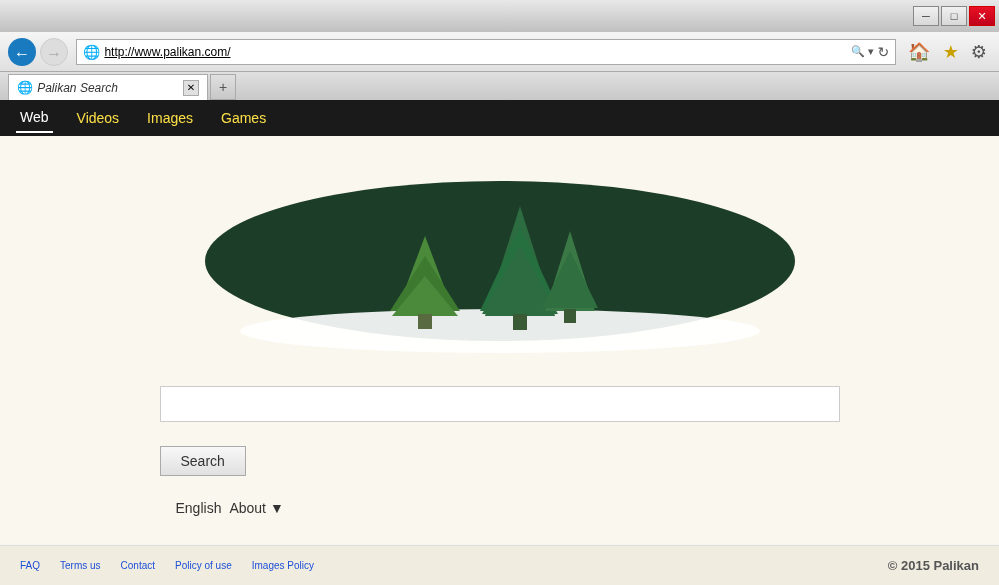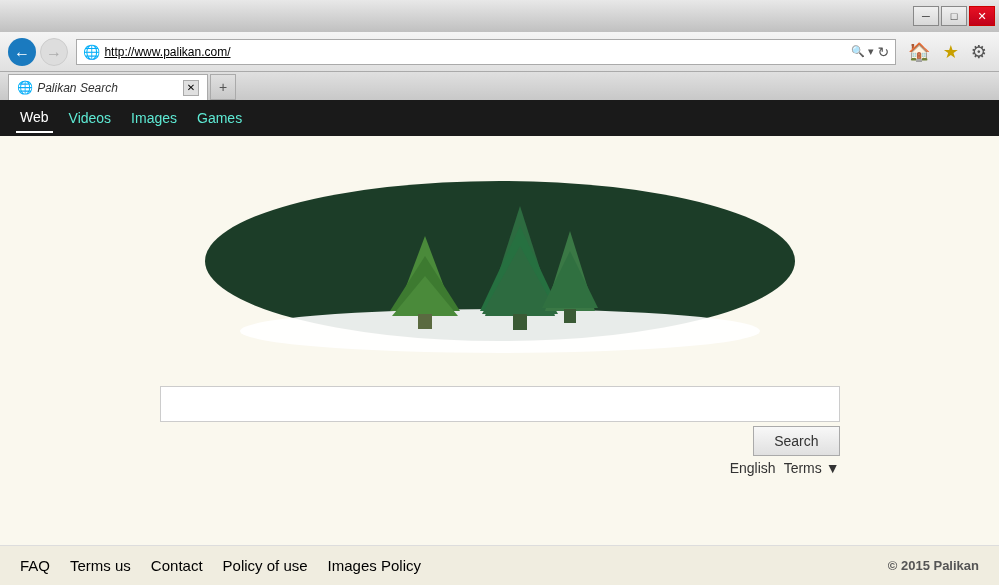--- a/index.html
+++ b/index.html
@@ -88,24 +88,24 @@
       font-size: 14px; color: #555; cursor: pointer; margin-left: 2px;
     }
 
     
     .site-nav {
       background: #1a1a1a;
       height: 36px;
       display: flex;
       align-items: center;
       padding: 0 16px;
-      gap: 12px;
+      gap: 20px;
     }
     .site-nav-item {
-      color: #5eead4;
+      color: #fde047;
       font-size: 14px;
       cursor: pointer;
       padding: 6px 4px;
       text-decoration: none;
     }
     .site-nav-item.active {
       color: white;
       border-bottom: 2px solid white;
     }
 
@@ -126,22 +126,22 @@
       width: 640px;
       height: 200px;
       position: relative;
       margin-bottom: 30px;
     }
 
     
     .search-container {
       display: flex;
       flex-direction: column;
-      align-items: flex-end;
-      gap: 4px;
+      align-items: flex-start;
+      gap: 24px;
     }
     .search-input-wrapper {
       width: 680px;
     }
     .search-input {
       width: 100%;
       height: 36px;
       border: 1px solid #ccc;
       outline: none;
       font-size: 16px;
@@ -172,21 +172,21 @@
       border-top: 1px solid #ddd;
       height: 40px;
       display: flex;
       align-items: center;
       padding: 0 20px;
       width: 100%;
       position: absolute;
       bottom: 0;
     }
     .footer-links { display: flex; gap: 20px; }
-    .footer-link { color: #000000; font-size: 15px; text-decoration: none; cursor: pointer; }
+    .footer-link { color: #1d4ed8; font-size: 10px; text-decoration: none; cursor: pointer; }
     .footer-copy { margin-left: auto; font-size: 13px; color: #555; font-weight: bold; }
 
     .page-wrapper {
       width: 999px;
       height: 585px;
       display: flex;
       flex-direction: column;
       overflow: hidden;
       position: relative;
     }
@@ -270,21 +270,21 @@
     </div>
 
     <div class="search-container">
       <div class="search-input-wrapper">
         <input type="text" class="search-input" style="">
       </div>
       <button class="search-button">Search</button>
       <div class="search-lang-row">
         <a class="lang-link">English</a>
         <span class="more-dropdown">
-          <span>Terms</span><span> ▼</span>
+          <span>About</span><span> ▼</span>
         </span>
       </div>
     </div>
 
     <div class="site-footer" style="background:#f0ede0;border-top:1px solid #ddd;height:40px;display:flex;align-items:center;padding:0 20px;width:100%;position:absolute;bottom:0;">
       <div class="footer-links">
         <a class="footer-link">FAQ</a>
         <a class="footer-link">Terms us</a>
         <a class="footer-link">Contact</a>
         <a class="footer-link">Policy of use</a>

